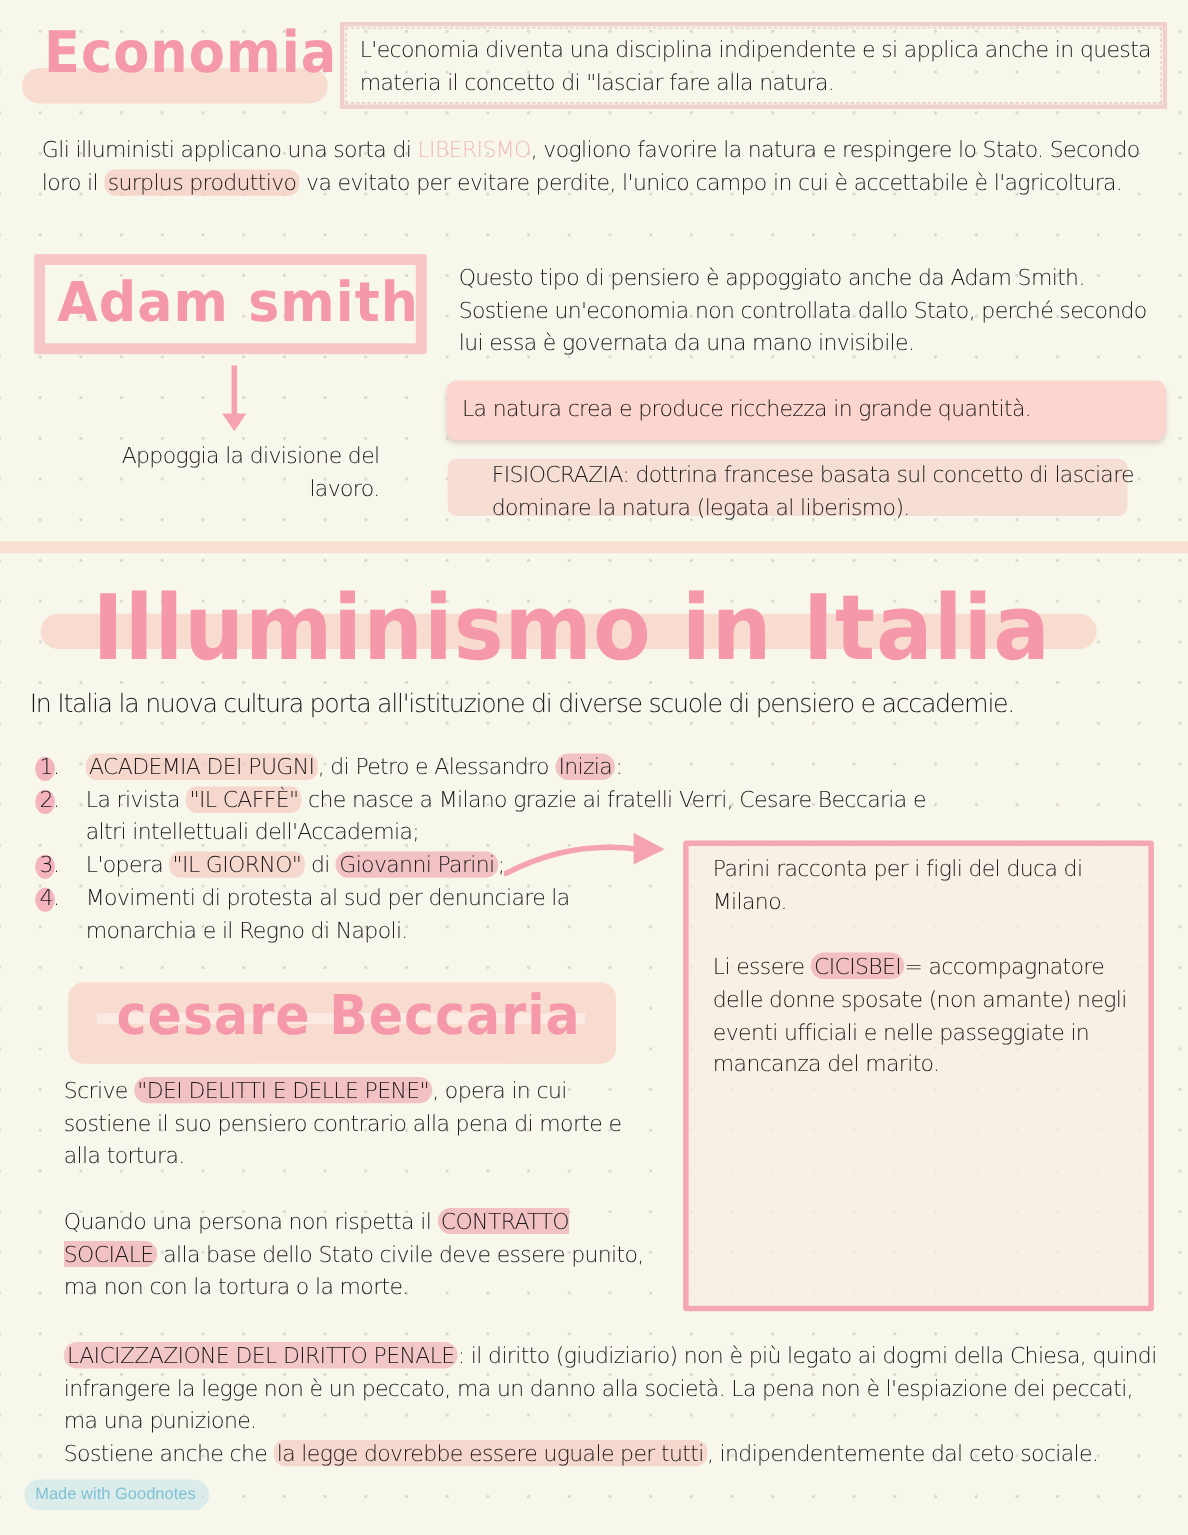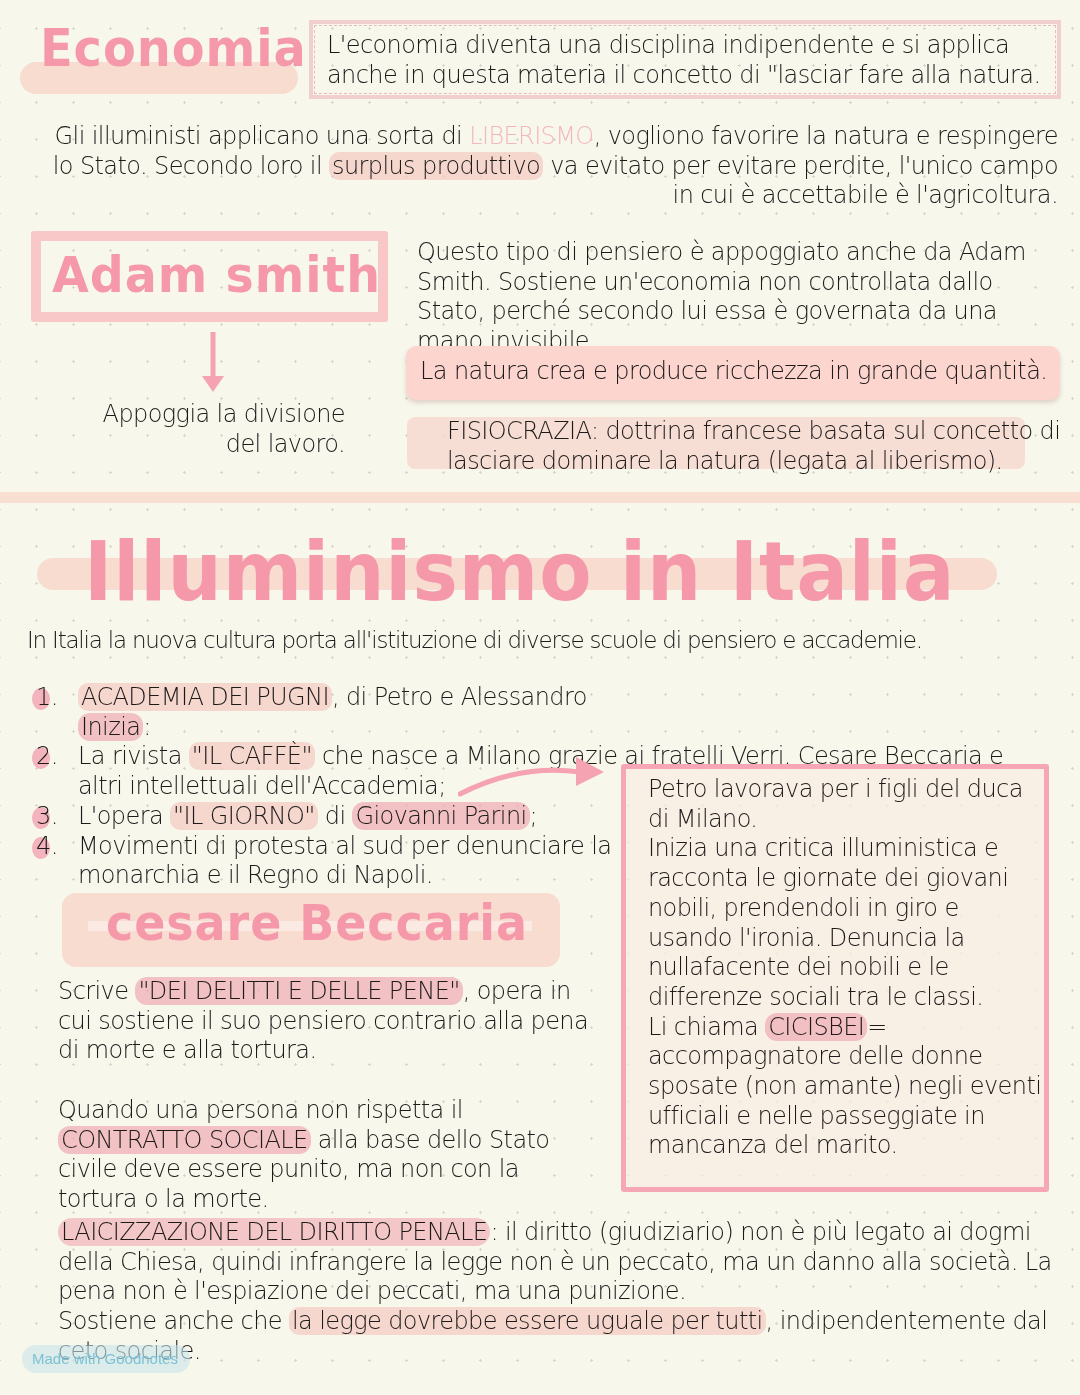--- a/index.html
+++ b/index.html
@@ -8,21 +8,21 @@
       background-color: #f7f7ec;
       background-image: radial-gradient(circle, #d9d6cc 1.2px, transparent 1.4px);
       background-size: 37px 37px;
       background-position: 18px 10px;
       font-family: "DejaVu Sans", sans-serif;
       color: #1e1a1a;
     }
     .abs { position: absolute; }
     .body-text {
       font-family: "DejaVu Sans", sans-serif;
-      font-size: 24px; line-height: 29.7px; letter-spacing: -0.6px;
+      font-size: 20px; line-height: 29.7px; letter-spacing: -0.6px;
       font-stretch: condensed; font-weight: 300;
       transform-origin: 0 0;
     }
     .hl { background: rgba(244, 204, 196, 0.75); border-radius: 10px; padding: 0 3px; }
     .hl-pink { background: rgba(240, 170, 180, 0.7); border-radius: 12px; padding: 0 3px; }
     .hl-wave { background: rgba(240, 160, 170, 0.55); border-radius: 18px; padding: 0 3px; }
     .big-title {
       font-family: "DejaVu Sans", sans-serif; font-weight: bold;
       color: #f599aa; letter-spacing: 1px;
     }
@@ -31,21 +31,21 @@
     
     #econ-bar { left: 20px; top: 62px; width: 278px; height: 32px; }
     #econ-title { left: 40px; top: 18px; font-size: 52px; transform: scaleX(0.92); transform-origin: 0 0; }
     #econ-box {
       left: 309px; top: 20px; width: 752px; height: 79px;
       border: 4px solid #f1cfce; box-sizing: border-box;
       outline: 1px dashed #e8bcbc; outline-offset: -6px;
     }
     #econ-box-text { left: 327px; top: 31px; }
 
-    #para1 { left: 38px; top: 122px; width: 1020px; text-align: right; }
+    #para1 { left: 38px; top: 122px; width: 1020px; }
     .liberismo { color: #f3b8bd; }
 
     #smith-box {
       left: 31px; top: 231px; width: 357px; height: 91px;
       border: 10px solid #f8c7c8; box-sizing: border-box; border-radius: 3px;
     }
     #smith-title { left: 52px; top: 246px; font-size: 50px; transform: scaleX(0.95); transform-origin: 0 0; }
     #smith-arrow { left: 200px; top: 332px; }
     #smith-note { left: 80px; top: 400px; width: 265px; text-align: right; }
 
@@ -149,23 +149,23 @@
 </ol>
 
 <div class="abs" id="parini-arrow">
   <svg width="150" height="50" viewBox="0 0 150 50">
       <path d="M2,42 Q60,12 122,20" stroke="#f5a2b2" stroke-width="5" fill="none" stroke-linecap="round"></path>
       <polygon points="118,5 146,20 118,34" fill="#f5a2b2"></polygon>
     </svg>
 </div>
 <div class="abs" id="parini-box"></div>
 <div class="abs body-text" id="parini-text">
-  <span>Petro lavorava per i figli del duca di Milano.</span><br>
-  <span>Inizia una critica illuministica e racconta le giornate dei giovani nobili, prendendoli in giro e usando l'ironia. Denuncia la nullafacente dei nobili e le differenze sociali tra le classi.</span><br>
-  <span>Li chiama </span><span class="hl-pink">CICISBEI</span><span>= accompagnatore delle donne sposate (non amante) negli eventi ufficiali e nelle passeggiate in mancanza del marito.</span>
+  <span>Parini racconta per i figli del duca di Milano.</span><br>
+  <br>
+  <span>Li essere </span><span class="hl-pink">CICISBEI</span><span>= accompagnatore delle donne sposate (non amante) negli eventi ufficiali e nelle passeggiate in mancanza del marito.</span>
 </div>
 
 <div class="abs" id="beccaria-box"></div>
 <div class="abs" id="beccaria-line"></div>
 <div class="abs big-title" id="beccaria-title">cesare Beccaria</div>
 
 <div class="abs body-text" id="beccaria-text">
   <span>Scrive </span><span class="hl-pink">"DEI DELITTI E DELLE PENE"</span><span>, opera in cui sostiene il suo pensiero contrario alla pena di morte e alla tortura.</span><br>
   <br>
   <span>Quando una persona non rispetta il </span><span class="hl-pink">CONTRATTO SOCIALE</span><span> alla base dello Stato civile deve essere punito, ma non con la tortura o la morte.</span>

